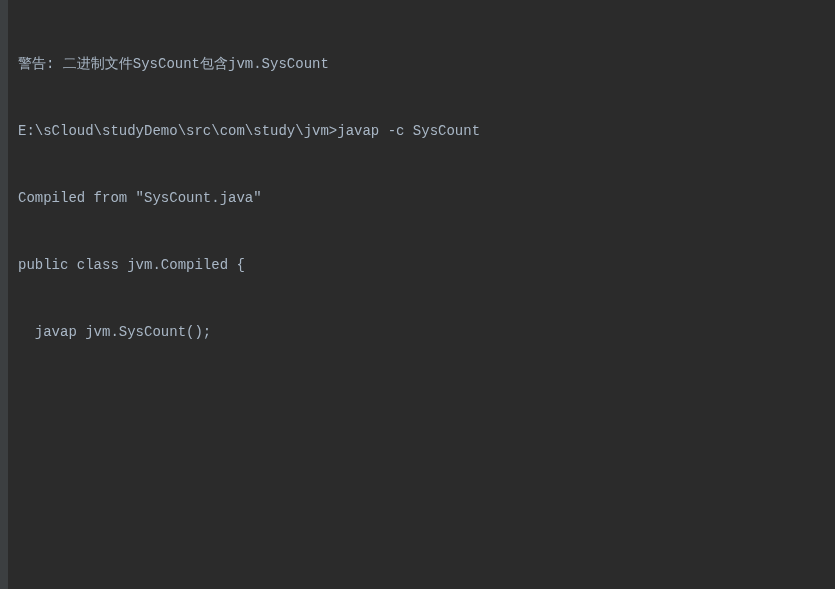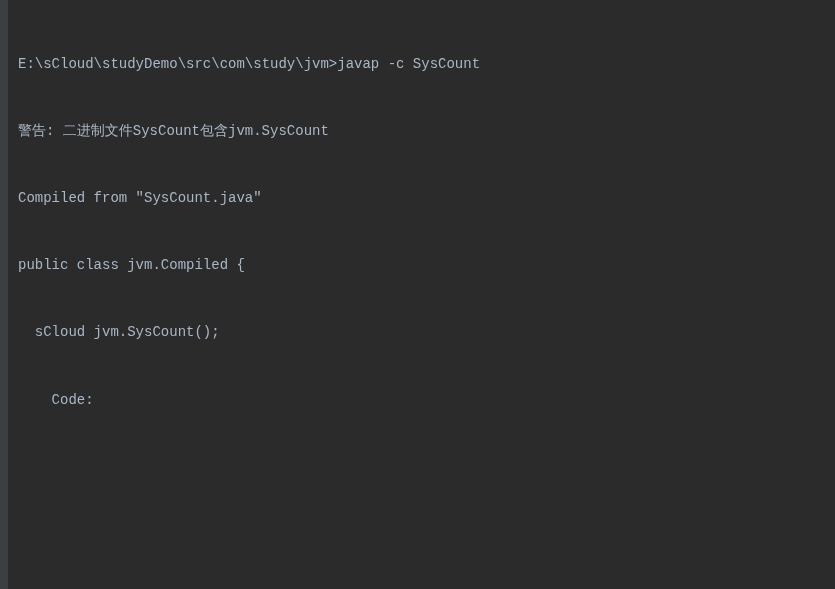--- a/index.html
+++ b/index.html
@@ -32,26 +32,25 @@
     .content {
       margin-left: 8px;
     }
   </style>
 </head>
 <body>
 
 <div class="sidebar"></div>
 <div class="content">
   <div class="terminal">
+    <span class="line">警告: 二进制文件SysCount包含jvm.SysCount</span>
     <span class="line">E:\sCloud\studyDemo\src\com\study\jvm&gt;javap -c SysCount</span>
-    <span class="line">警告: 二进制文件SysCount包含jvm.SysCount</span>
     <span class="line">Compiled from "SysCount.java"</span>
     <span class="line">public class jvm.Compiled {</span>
-    <span class="line">  sCloud jvm.SysCount();</span>
-    <span class="line">    Code:</span>
+    <span class="line">  javap jvm.SysCount();</span>
     
     <span class="line"></span>
     
     
     
     
     
     
     
     

